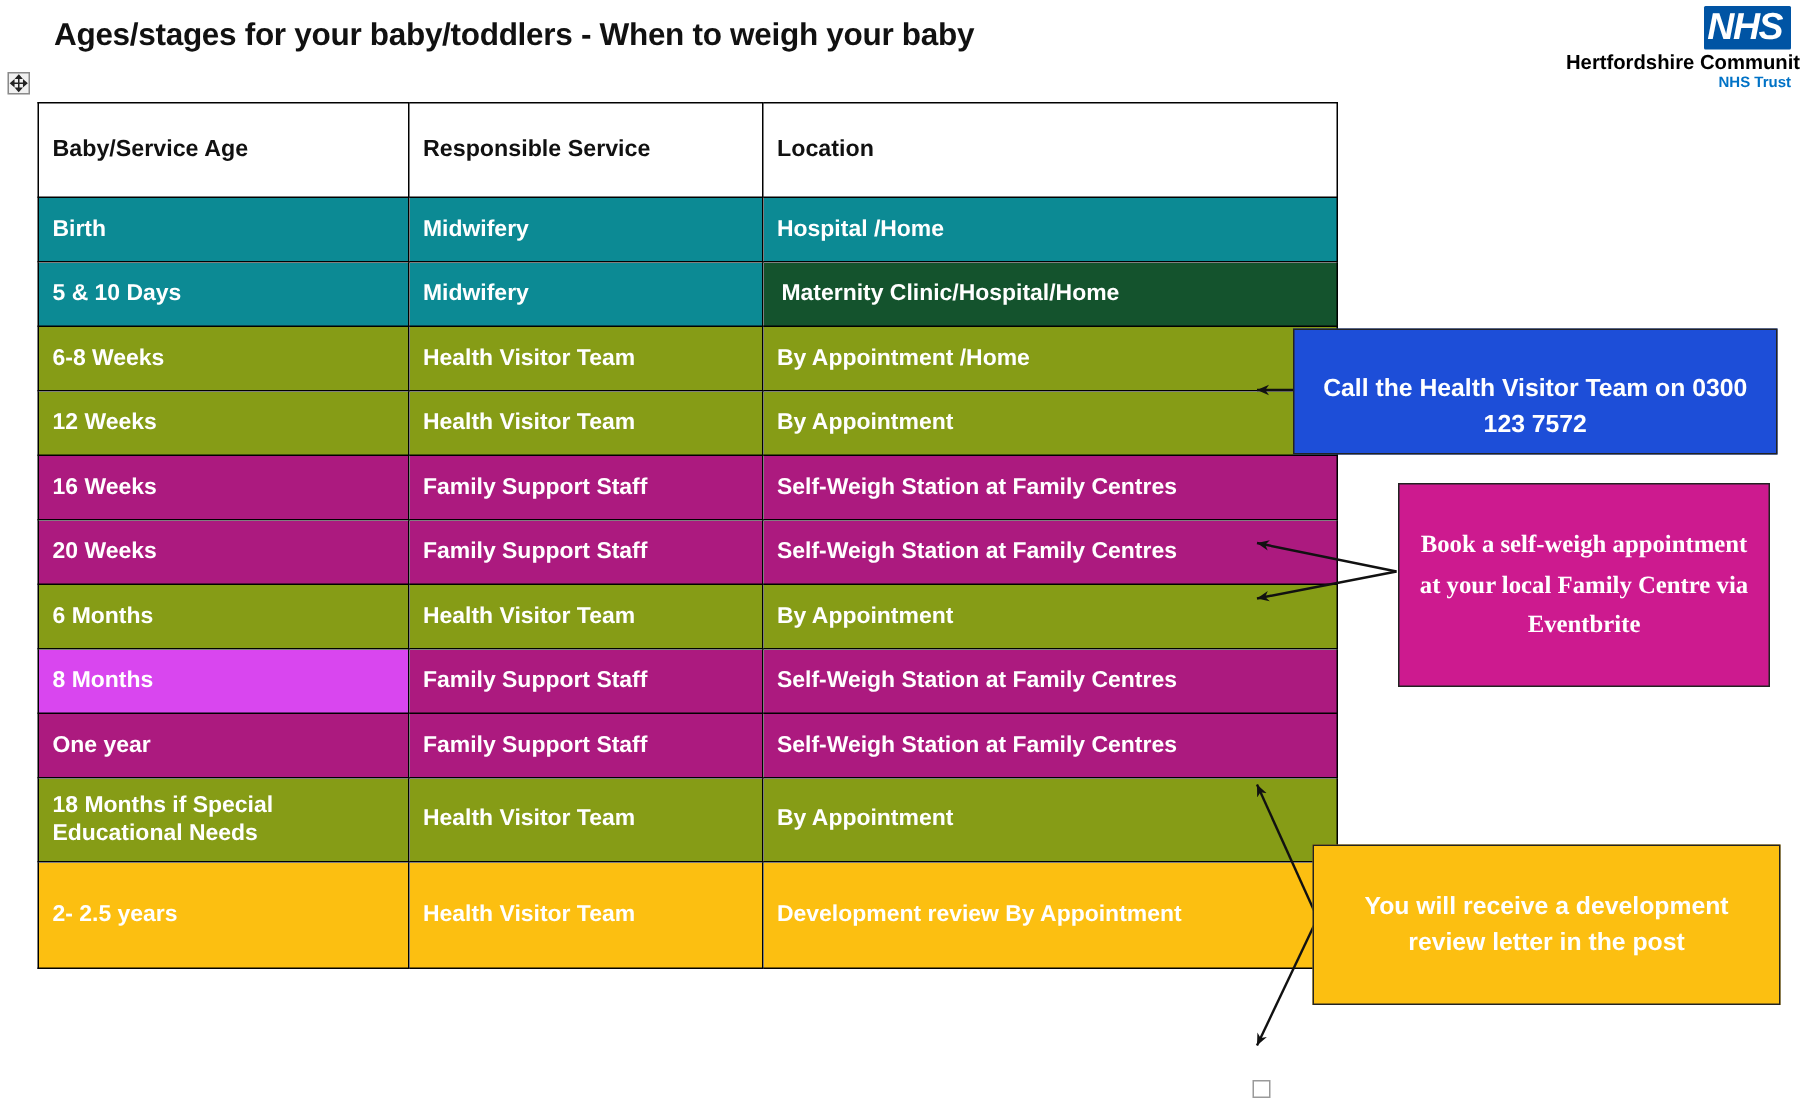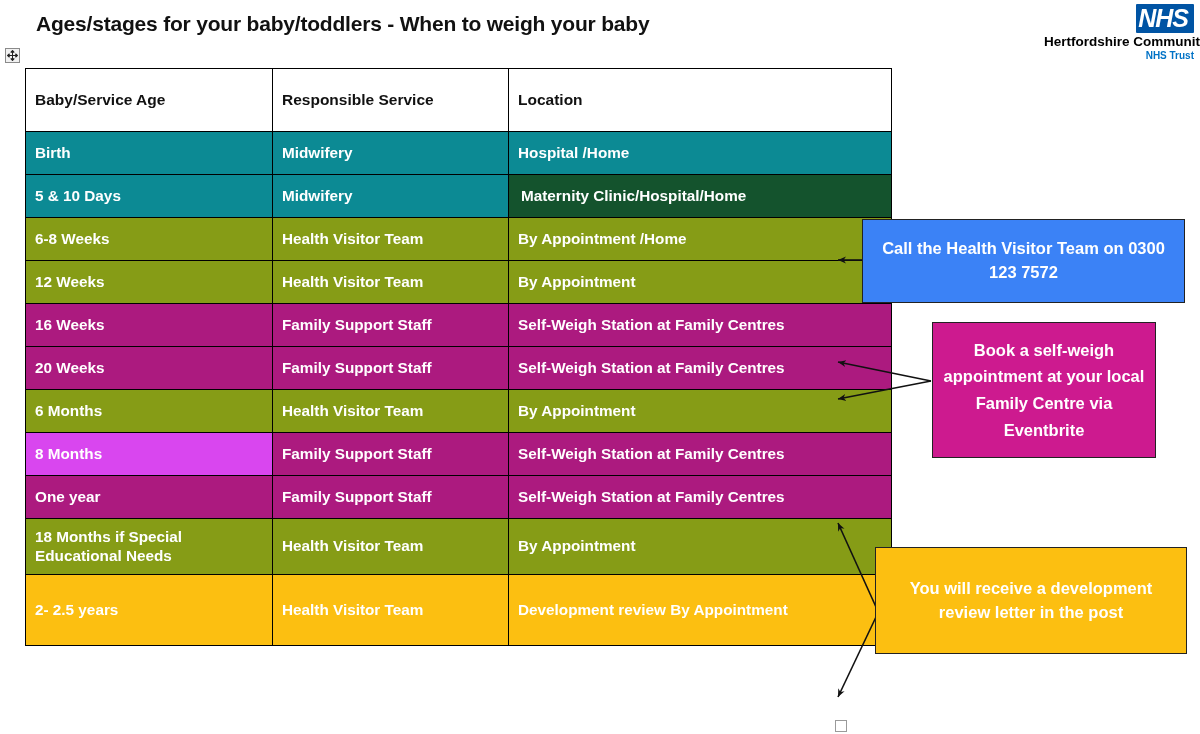--- a/index.html
+++ b/index.html
@@ -125,25 +125,25 @@
     align-items:center;
     justify-content:center;
     text-align:center;
     padding:6px 10px;
   }
   #callout-hv{
     left:862px; top:219px; width:323px; height:84px;
     font-size:16.5px; line-height:1.45;
   }
   #callout-selfweigh{
-    left:932px; top:322px; width:224px; height:136px;
-    font-size:16.5px; line-height:1.62;
+    left:932px; top:322px; width:248px; height:136px;
+    font-size:16.5px; line-height:1.62;font-family:Liberation Serif, serif;
   }
   #callout-devreview{
-    left:875px; top:547px; width:312px; height:107px;
+    left:875px; top:563px; width:312px; height:107px;
     font-size:16.5px; line-height:1.45;
   }
 
   
   .arrows{
     position:absolute; left:0; top:0;
     width:1200px;height:734px;
     pointer-events:none;
   }
 </style>
@@ -244,21 +244,21 @@
 
     <line x1="864" y1="260" x2="838" y2="260" stroke="#111111" stroke-width="1.6" marker-end="url(#ah)"></line>
 
     <line x1="931" y1="381" x2="838" y2="362" stroke="#111111" stroke-width="1.6" marker-end="url(#ah)"></line>
     <line x1="931" y1="381" x2="838" y2="399" stroke="#111111" stroke-width="1.6" marker-end="url(#ah)"></line>
 
     <line x1="876" y1="607" x2="838" y2="523" stroke="#111111" stroke-width="1.6" marker-end="url(#ah)"></line>
     <line x1="876" y1="617" x2="838" y2="697" stroke="#111111" stroke-width="1.6" marker-end="url(#ah)"></line>
   </svg>
 
-  <div class="callout" id="callout-hv" style="background: #3b82f6;">
+  <div class="callout" id="callout-hv" style="background: #1d4ed8; align-items: flex-end;">
     <span>Call the Health Visitor Team on 0300 123 7572</span>
   </div>
   <div class="callout" id="callout-selfweigh" style="background: rgb(205, 26, 143);">
     <span>Book a self-weigh appointment at your local Family Centre via Eventbrite</span>
   </div>
   <div class="callout" id="callout-devreview" style="background: rgb(252, 191, 17);">
     <span>You will receive a development review letter in the post</span>
   </div>
 
 </div>

